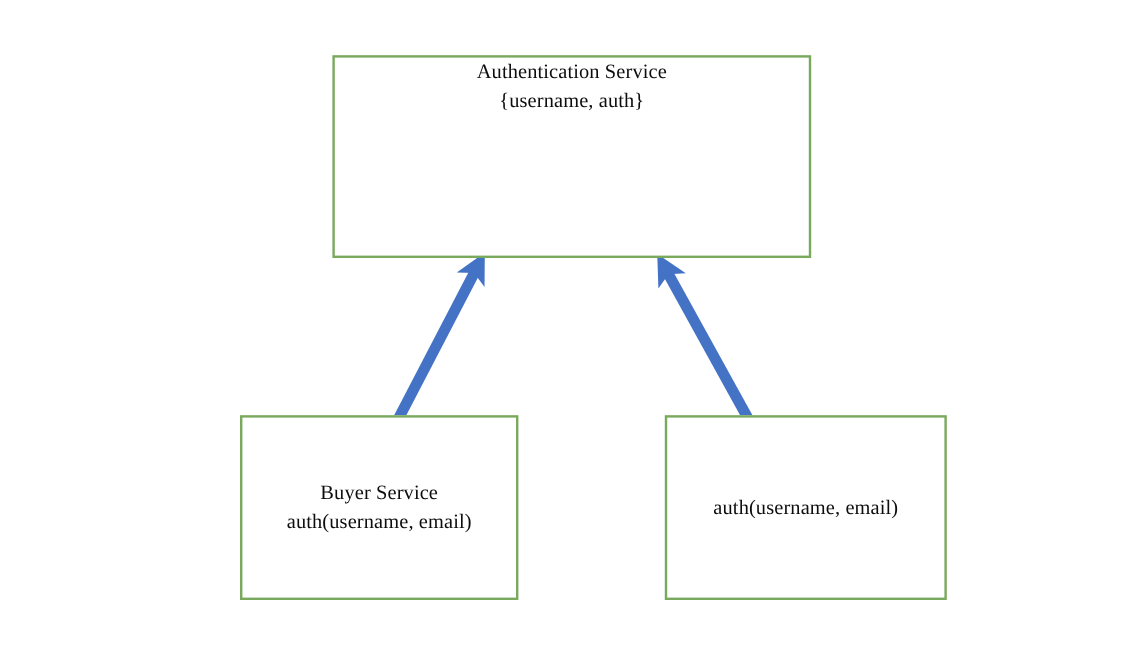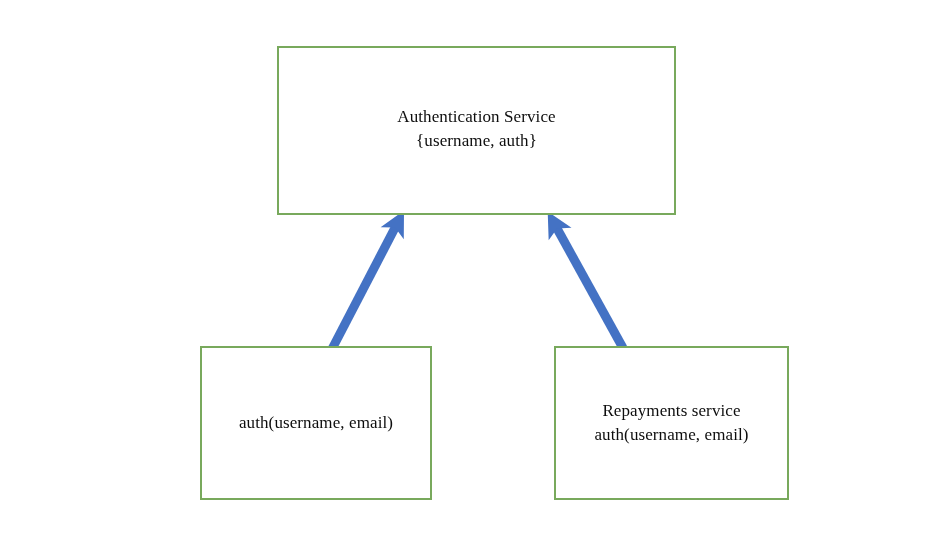--- a/index.html
+++ b/index.html
@@ -45,21 +45,20 @@
     letter-spacing: 0.1px;
     white-space: nowrap;
   }
   
   #box-auth {
     left: 277px;
     top: 46px;
     width: 399px;
     height: 169px;
     justify-content: flex-start;
-    padding-top: 57px;
   }
   #box-buyer {
     left: 200px;
     top: 346px;
     width: 232px;
     height: 154px;
   }
   #box-repayments {
     left: 554px;
     top: 346px;
@@ -83,21 +82,21 @@
 
     <line x1="623" y1="348" x2="554" y2="223" stroke="#4472c4" stroke-width="9" stroke-linecap="butt" marker-end="url(#head-blue)"></line>
   </svg>
 
   <div class="node-box" id="box-auth">
     <div class="node-label">Authentication Service</div>
     <div class="node-label">{username, auth}</div>
   </div>
 
   <div class="node-box" id="box-buyer">
+    <div class="node-label">Buyer Service</div>
     <div class="node-label">auth(username, email)</div>
   </div>
 
   <div class="node-box" id="box-repayments">
-    <div class="node-label">Repayments service</div>
     <div class="node-label">auth(username, email)</div>
   </div>
 
 </div>
 
 </body></html>

